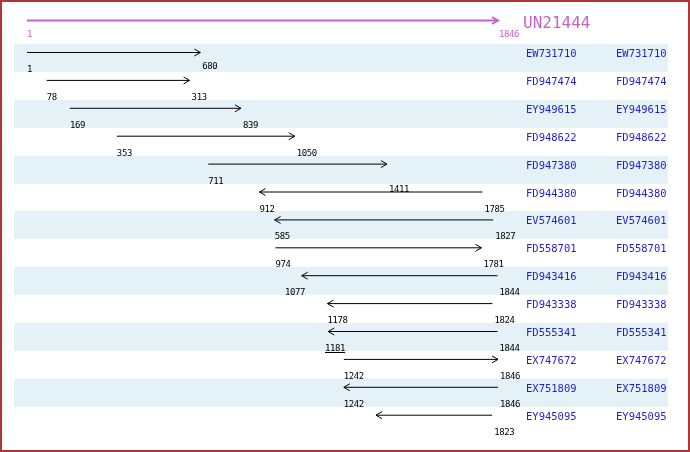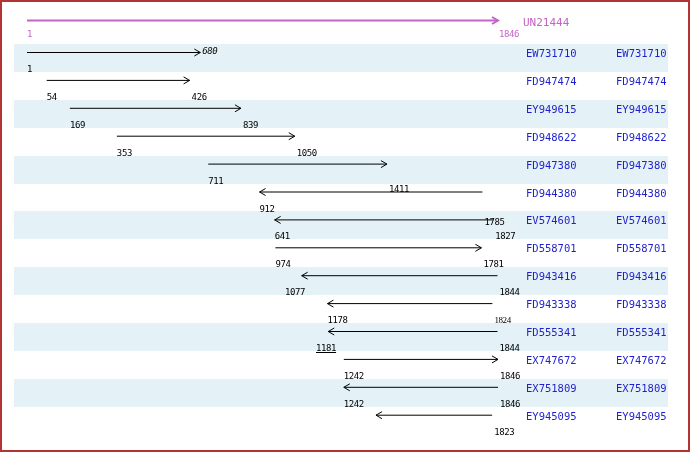--- a/index.html
+++ b/index.html
@@ -39,21 +39,21 @@
     font-size: 10.5px;
     line-height: 12px;
     color: var(--link, #1F1FCC);
     white-space: nowrap;
     cursor: pointer;
   }
   .refid {
     position: absolute;
     left: 521px;
     top: 15px;
-    font-size: 11px;
+    font-size: 16px;
     line-height: 12px;
     color: var(--magenta, #C464C4);
     white-space: nowrap;
   }
 </style>
 </head>
 <body>
 
 <div id="canvas">
   <div id="stripes-layer">
@@ -125,60 +125,60 @@
       <g>
         <line x1="373.9739837398374" x2="490.12845528455284" y1="413.2" y2="413.2" stroke="#000000" stroke-width="1"></line>
         <polyline points="379.9739837398374,409.7 373.9739837398374,413.2 379.9739837398374,416.7" fill="none" stroke="#000000" stroke-width="1"></polyline>
       </g>
     </svg>
   <div id="text-layer">
     <div class="num ref" style="left:25px; top:27px;">1</div>
     <div class="num ref" style="left:497px; top:27px;">1846</div>
     <div class="refid">UN21444</div>
   <div class="num" style="left: 25px; top: 62px;">1</div>
-      <div class="num" style="left: 200.338px; top: 44px; font-style: italic;">680</div>
+      <div class="num" style="left: 200.338px; top: 59px;">680</div>
       <div class="acc" style="left: 524px; top: 45px;">EW731710</div>
       <div class="acc" style="left: 614px; top: 45px;">EW731710</div>
-      <div class="num" style="left: 44.6569px; top: 89.9px;">54</div>
-      <div class="num" style="left: 189.616px; top: 89.9px;">426</div>
+      <div class="num" style="left: 44.6569px; top: 89.9px;">78</div>
+      <div class="num" style="left: 189.616px; top: 89.9px;">313</div>
       <div class="acc" style="left: 524px; top: 72.9px;">FD947474</div>
       <div class="acc" style="left: 614px; top: 72.9px;">FD947474</div>
       <div class="num" style="left: 67.8878px; top: 117.8px;">169</div>
       <div class="num" style="left: 240.928px; top: 117.8px;">839</div>
       <div class="acc" style="left: 524px; top: 100.8px;">EY949615</div>
       <div class="acc" style="left: 614px; top: 100.8px;">EY949615</div>
       <div class="num" style="left: 114.86px; top: 145.7px;">353</div>
       <div class="num" style="left: 294.793px; top: 145.7px;">1050</div>
       <div class="acc" style="left: 524px; top: 128.7px;">FD948622</div>
       <div class="acc" style="left: 614px; top: 128.7px;">FD948622</div>
       <div class="num" style="left: 206.252px; top: 173.6px;">711</div>
       <div class="num" style="left: 386.951px; top: 173.6px; margin-top: 8px;">1411</div>
       <div class="acc" style="left: 524px; top: 156.6px;">FD947380</div>
       <div class="acc" style="left: 614px; top: 156.6px;">FD947380</div>
       <div class="num" style="left: 257.564px; top: 201.5px;">912</div>
-      <div class="num" style="left: 482.428px; top: 201.5px; margin-top: 13px;">1785</div>
+      <div class="num" style="left: 482.428px; top: 201.5px;">1785</div>
       <div class="acc" style="left: 524px; top: 184.5px;">FD944380</div>
       <div class="acc" style="left: 614px; top: 184.5px;">FD944380</div>
-      <div class="num" style="left: 272.626px; top: 229.4px;">641</div>
+      <div class="num" style="left: 272.626px; top: 229.4px;">585</div>
       <div class="num" style="left: 493.15px; top: 229.4px;">1827</div>
       <div class="acc" style="left: 524px; top: 212.4px;">EV574601</div>
       <div class="acc" style="left: 614px; top: 212.4px;">EV574601</div>
       <div class="num" style="left: 273.392px; top: 257.3px;">974</div>
       <div class="num" style="left: 481.407px; top: 257.3px;">1781</div>
       <div class="acc" style="left: 524px; top: 240.3px;">FD558701</div>
       <div class="acc" style="left: 614px; top: 240.3px;">FD558701</div>
       <div class="num" style="left: 283px; top: 285.2px;">1077</div>
       <div class="num" style="left: 497.489px; top: 285.2px;">1844</div>
       <div class="acc" style="left: 524px; top: 268.2px;">FD943416</div>
       <div class="acc" style="left: 614px; top: 268.2px;">FD943416</div>
       <div class="num" style="left: 325.47px; top: 313.1px;">1178</div>
-      <div class="num" style="left: 492.384px; top: 313.1px; font-family: Liberation Serif, serif;">1824</div>
+      <div class="num" style="left: 492.384px; top: 313.1px;">1824</div>
       <div class="acc" style="left: 524px; top: 296.1px;">FD943338</div>
       <div class="acc" style="left: 614px; top: 296.1px;">FD943338</div>
-      <div class="num" style="left: 314px; top: 341px; text-decoration: underline;">1181</div>
+      <div class="num" style="left: 323px; top: 341px; text-decoration: underline;">1181</div>
       <div class="num" style="left: 497.489px; top: 341px;">1844</div>
       <div class="acc" style="left: 524px; top: 324px;">FD555341</div>
       <div class="acc" style="left: 614px; top: 324px;">FD555341</div>
       <div class="num" style="left: 341.808px; top: 368.9px;">1242</div>
       <div class="num" style="left: 498px; top: 368.9px;">1846</div>
       <div class="acc" style="left: 524px; top: 351.9px;">EX747672</div>
       <div class="acc" style="left: 614px; top: 351.9px;">EX747672</div>
       <div class="num" style="left: 341.808px; top: 396.8px;">1242</div>
       <div class="num" style="left: 498px; top: 396.8px;">1846</div>
       <div class="acc" style="left: 524px; top: 379.8px;">EX751809</div>

